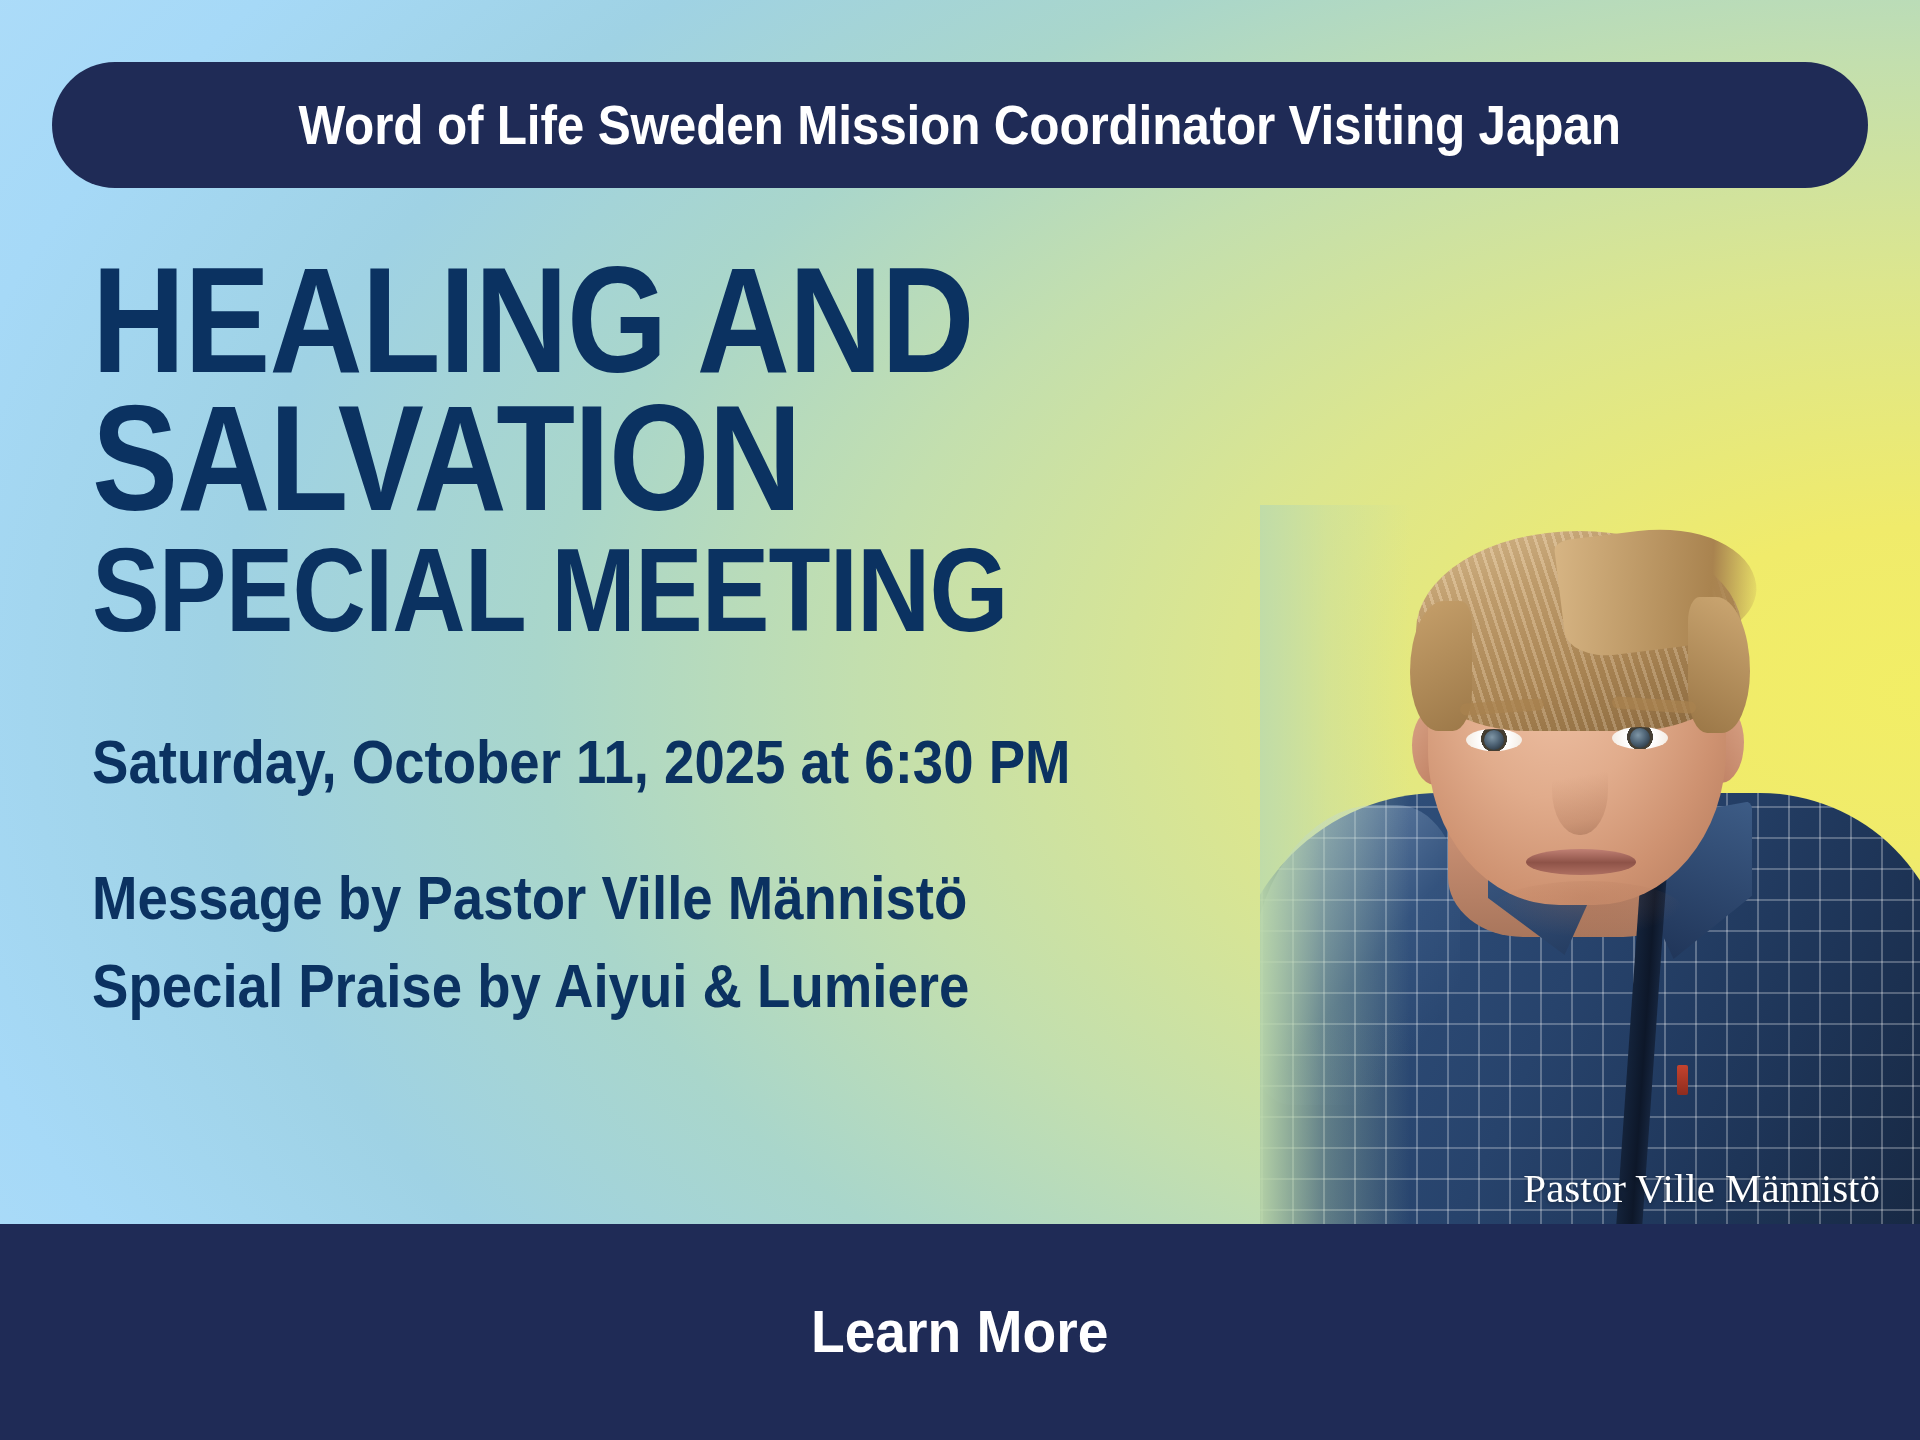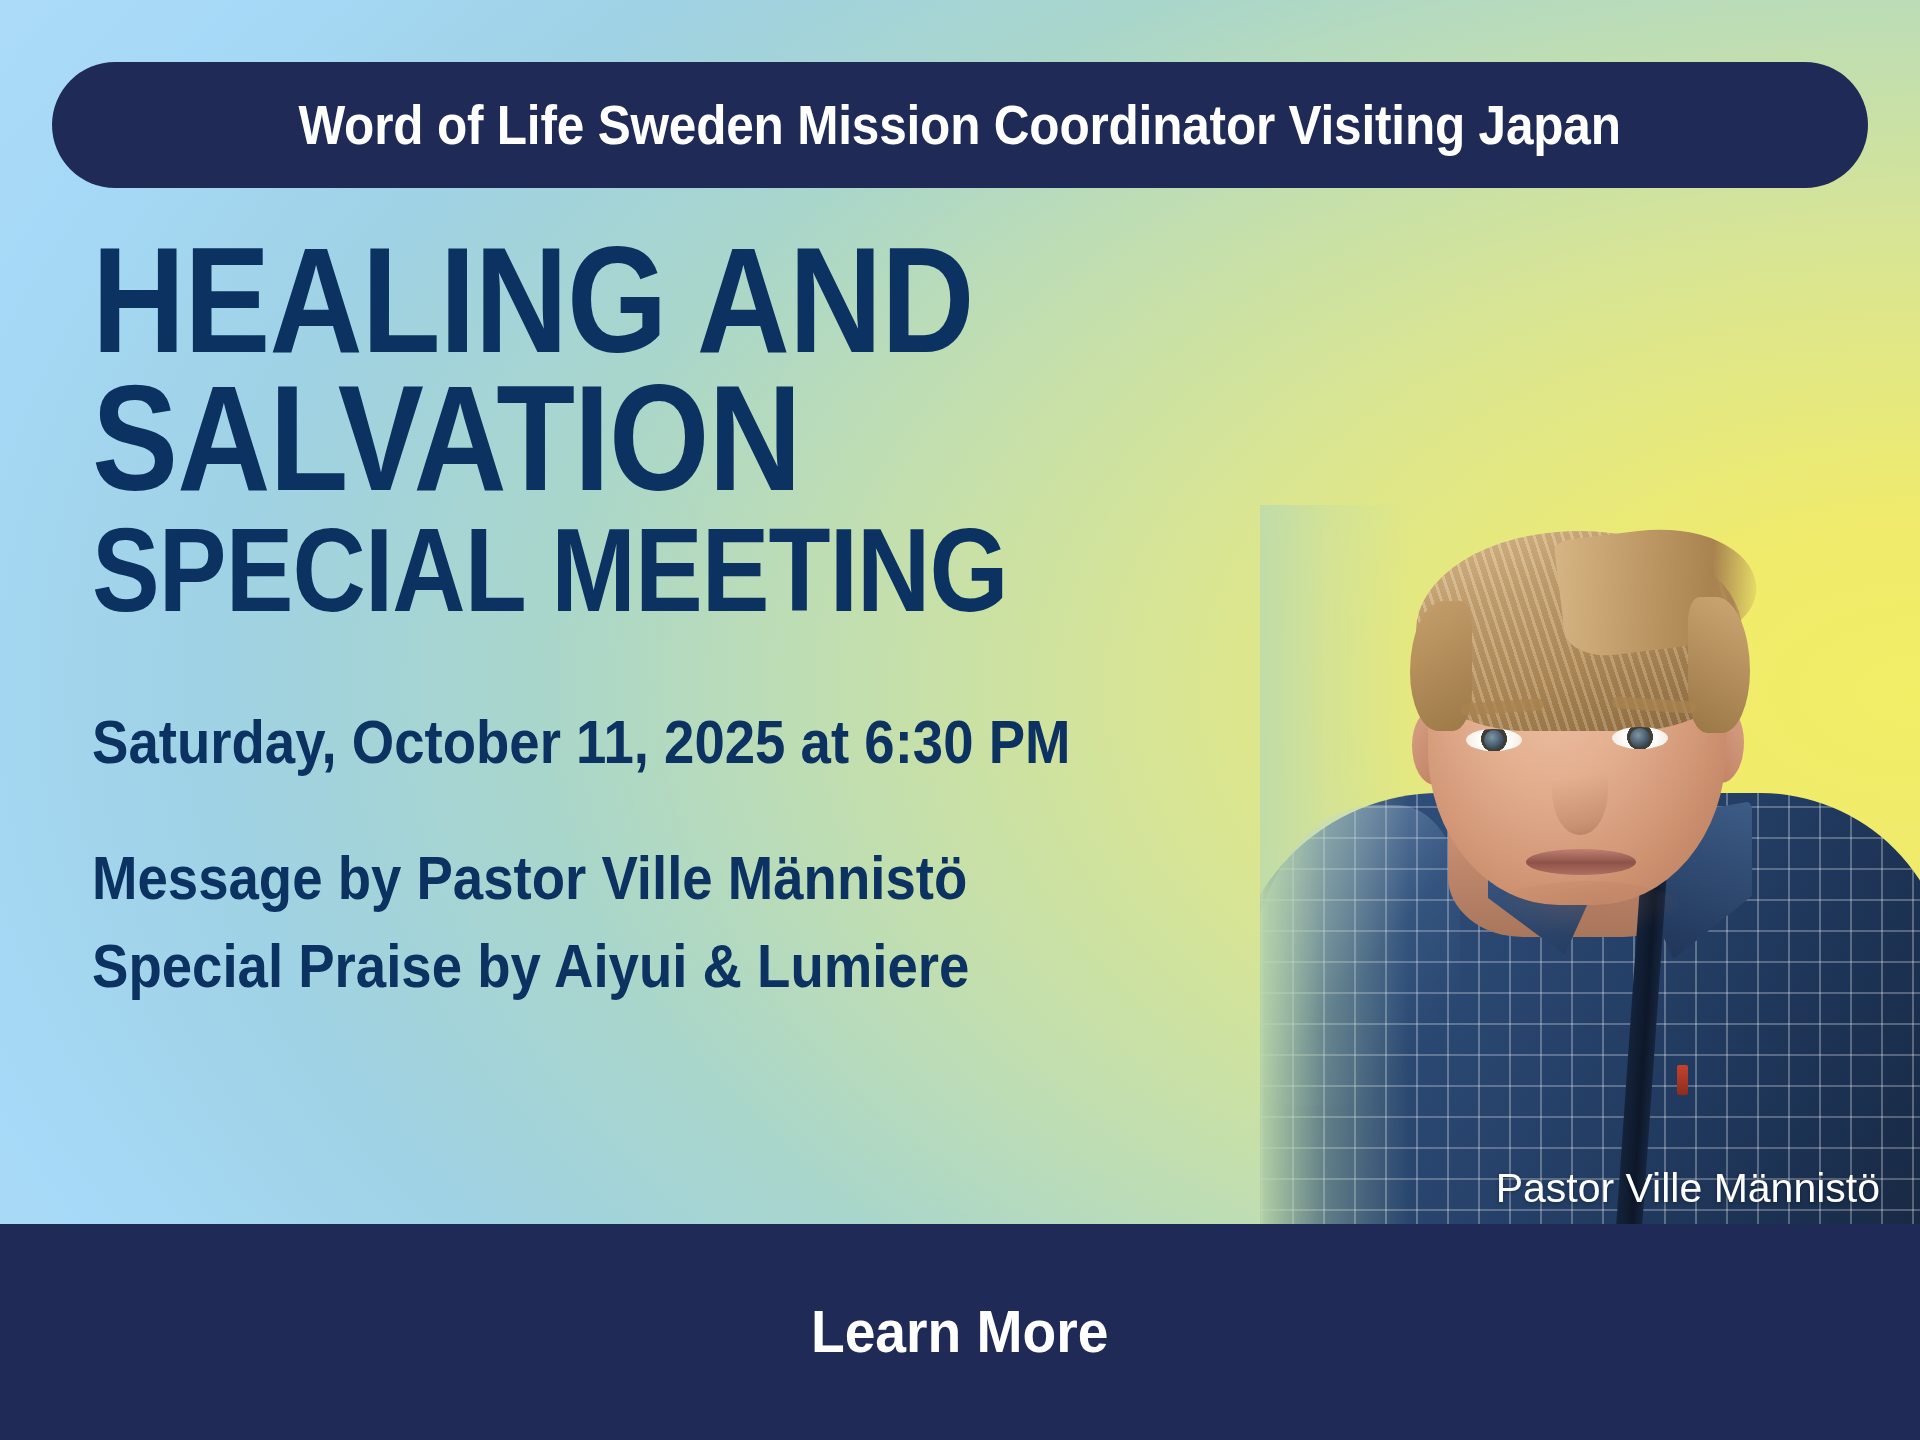--- a/index.html
+++ b/index.html
@@ -145,24 +145,25 @@
   #photo-fade{
     left:0;top:0;width:150px;height:100%;
     background:linear-gradient(90deg,rgba(190,219,170,0.92) 0%,rgba(190,219,170,0.35) 45%,rgba(0,0,0,0) 100%);
   }
   
   #photo-caption{
     position:absolute;right:40px;top:1168px;
     color:#ffffff;font-size:41px;line-height:1;font-weight:normal;
     white-space:nowrap;
     text-shadow:0 1px 4px rgba(0,0,0,0.32);
+    font-family:Liberation Serif, serif;
   }
   
   #content{
-    position:absolute;left:92px;top:228px;width:1180px;
+    position:absolute;left:92px;top:248px;width:1180px;
   }
   .headline{
     color:#0B3261;font-weight:bold;line-height:0.96;
     letter-spacing:-1px;white-space:nowrap;
     transform:scaleX(0.86);transform-origin:left center;
   }
   #hl-1,#hl-2{font-size:150px;}
   #hl-2{margin-top:-6px;}
   #hl-3{font-size:118px;margin-top:4px;}
   #datetime{

